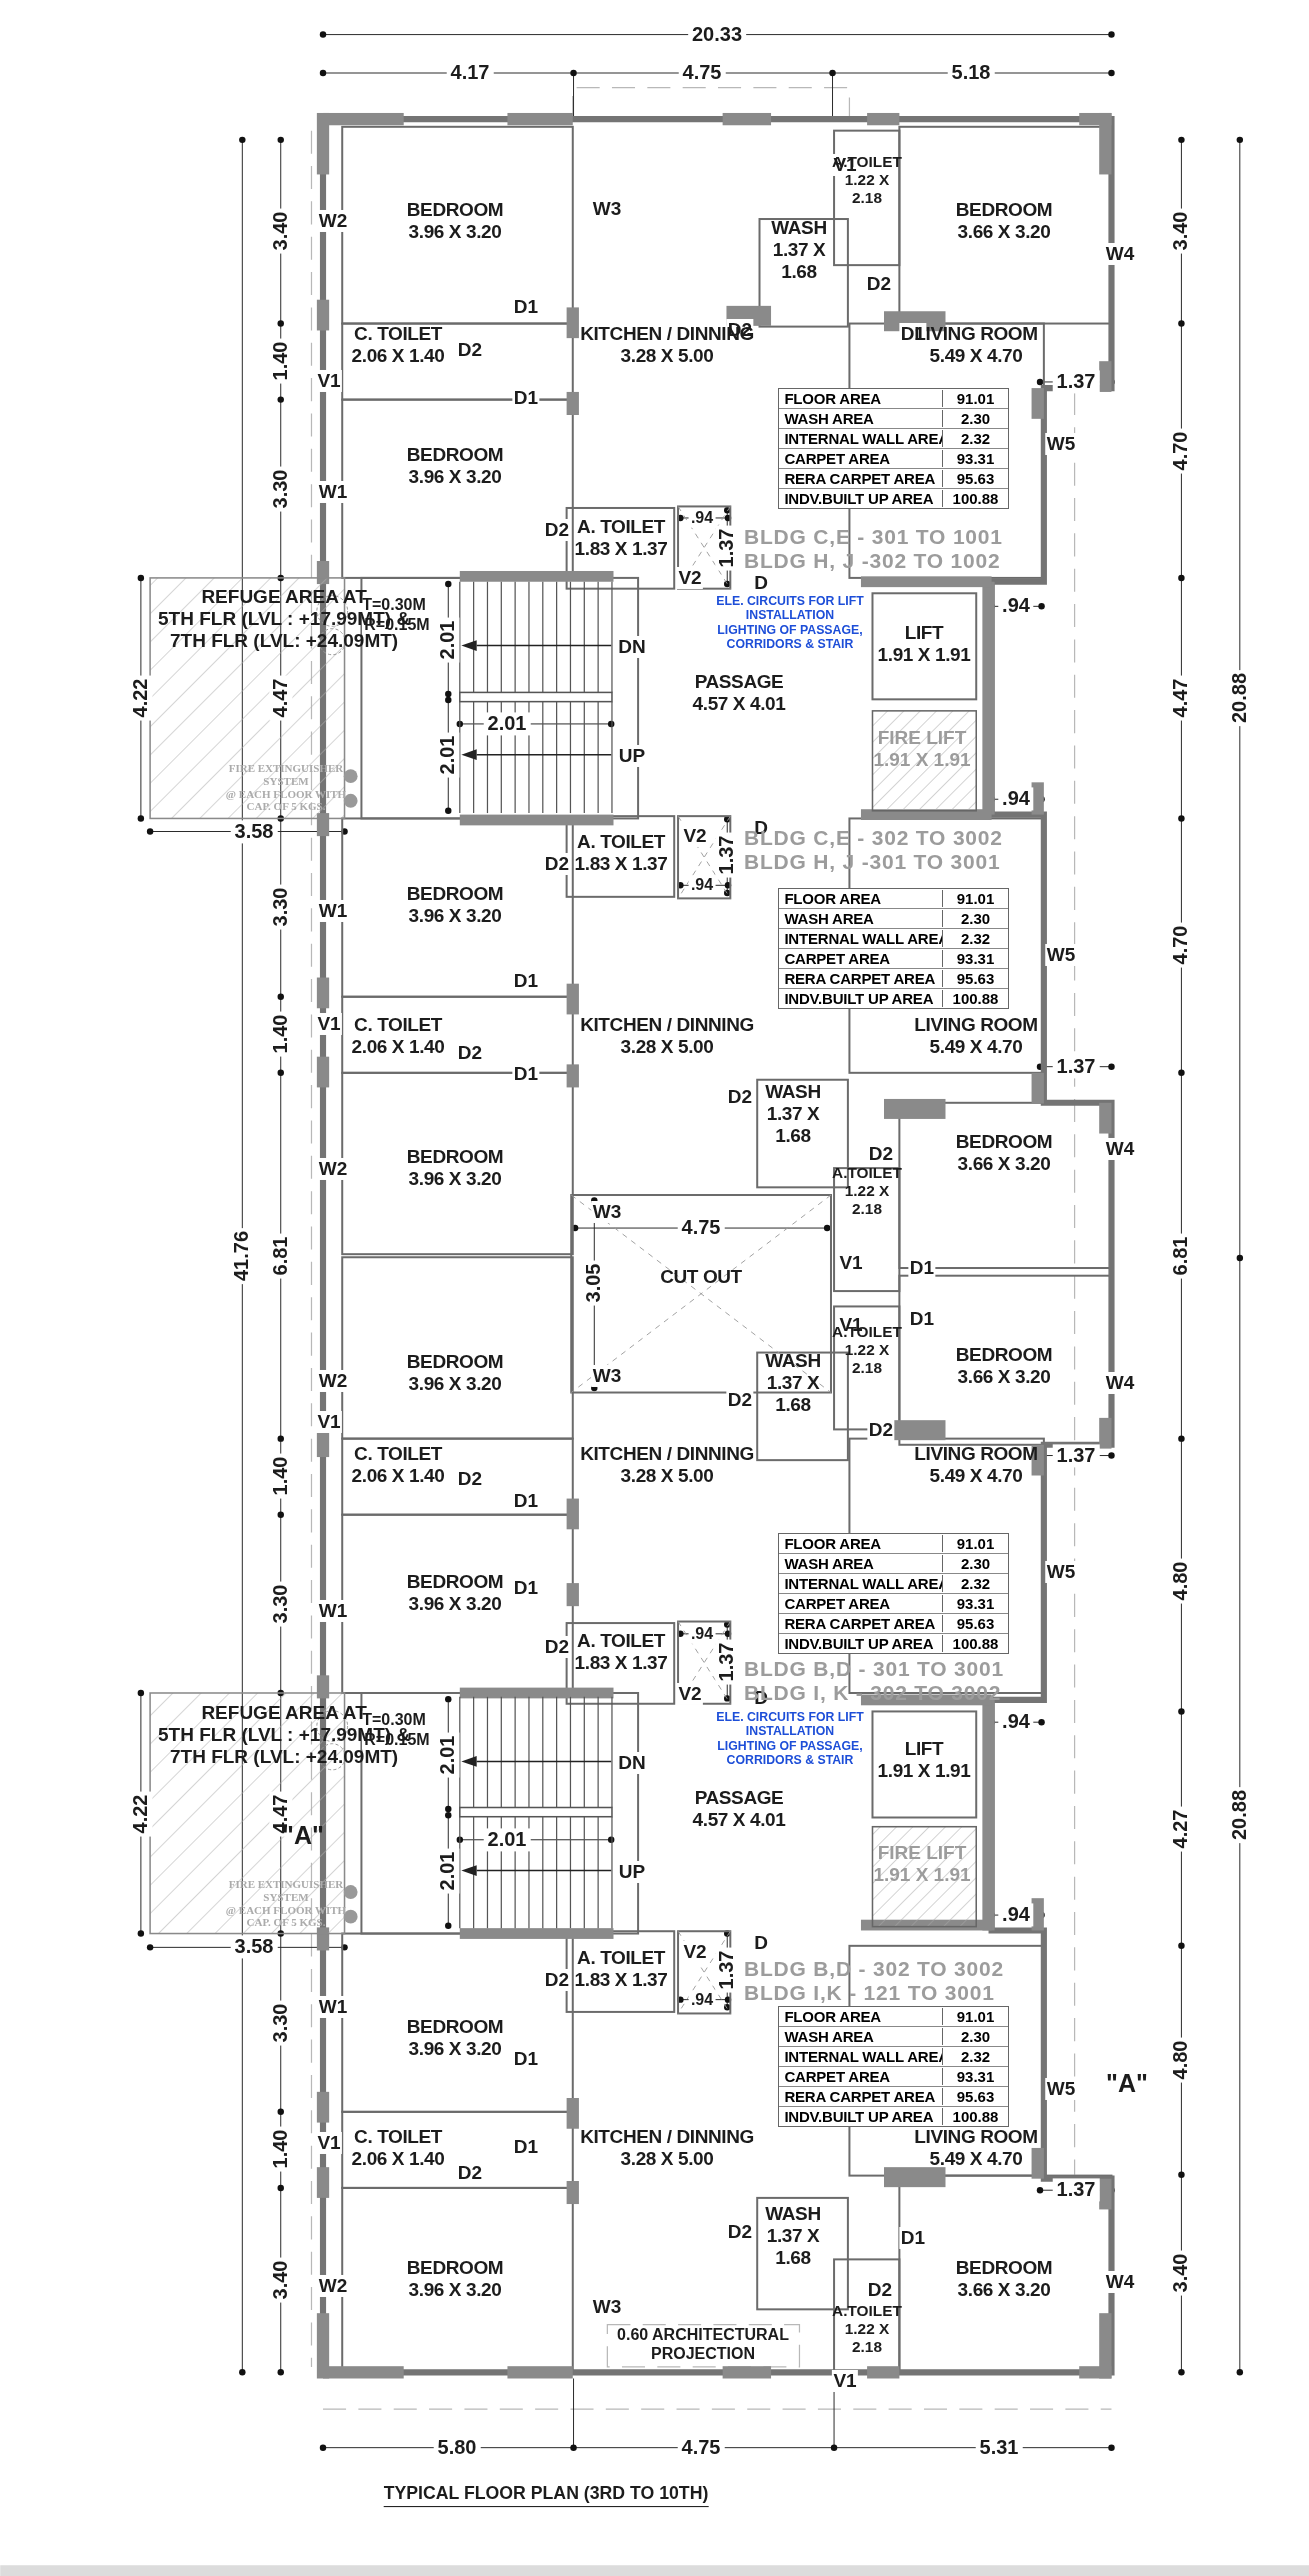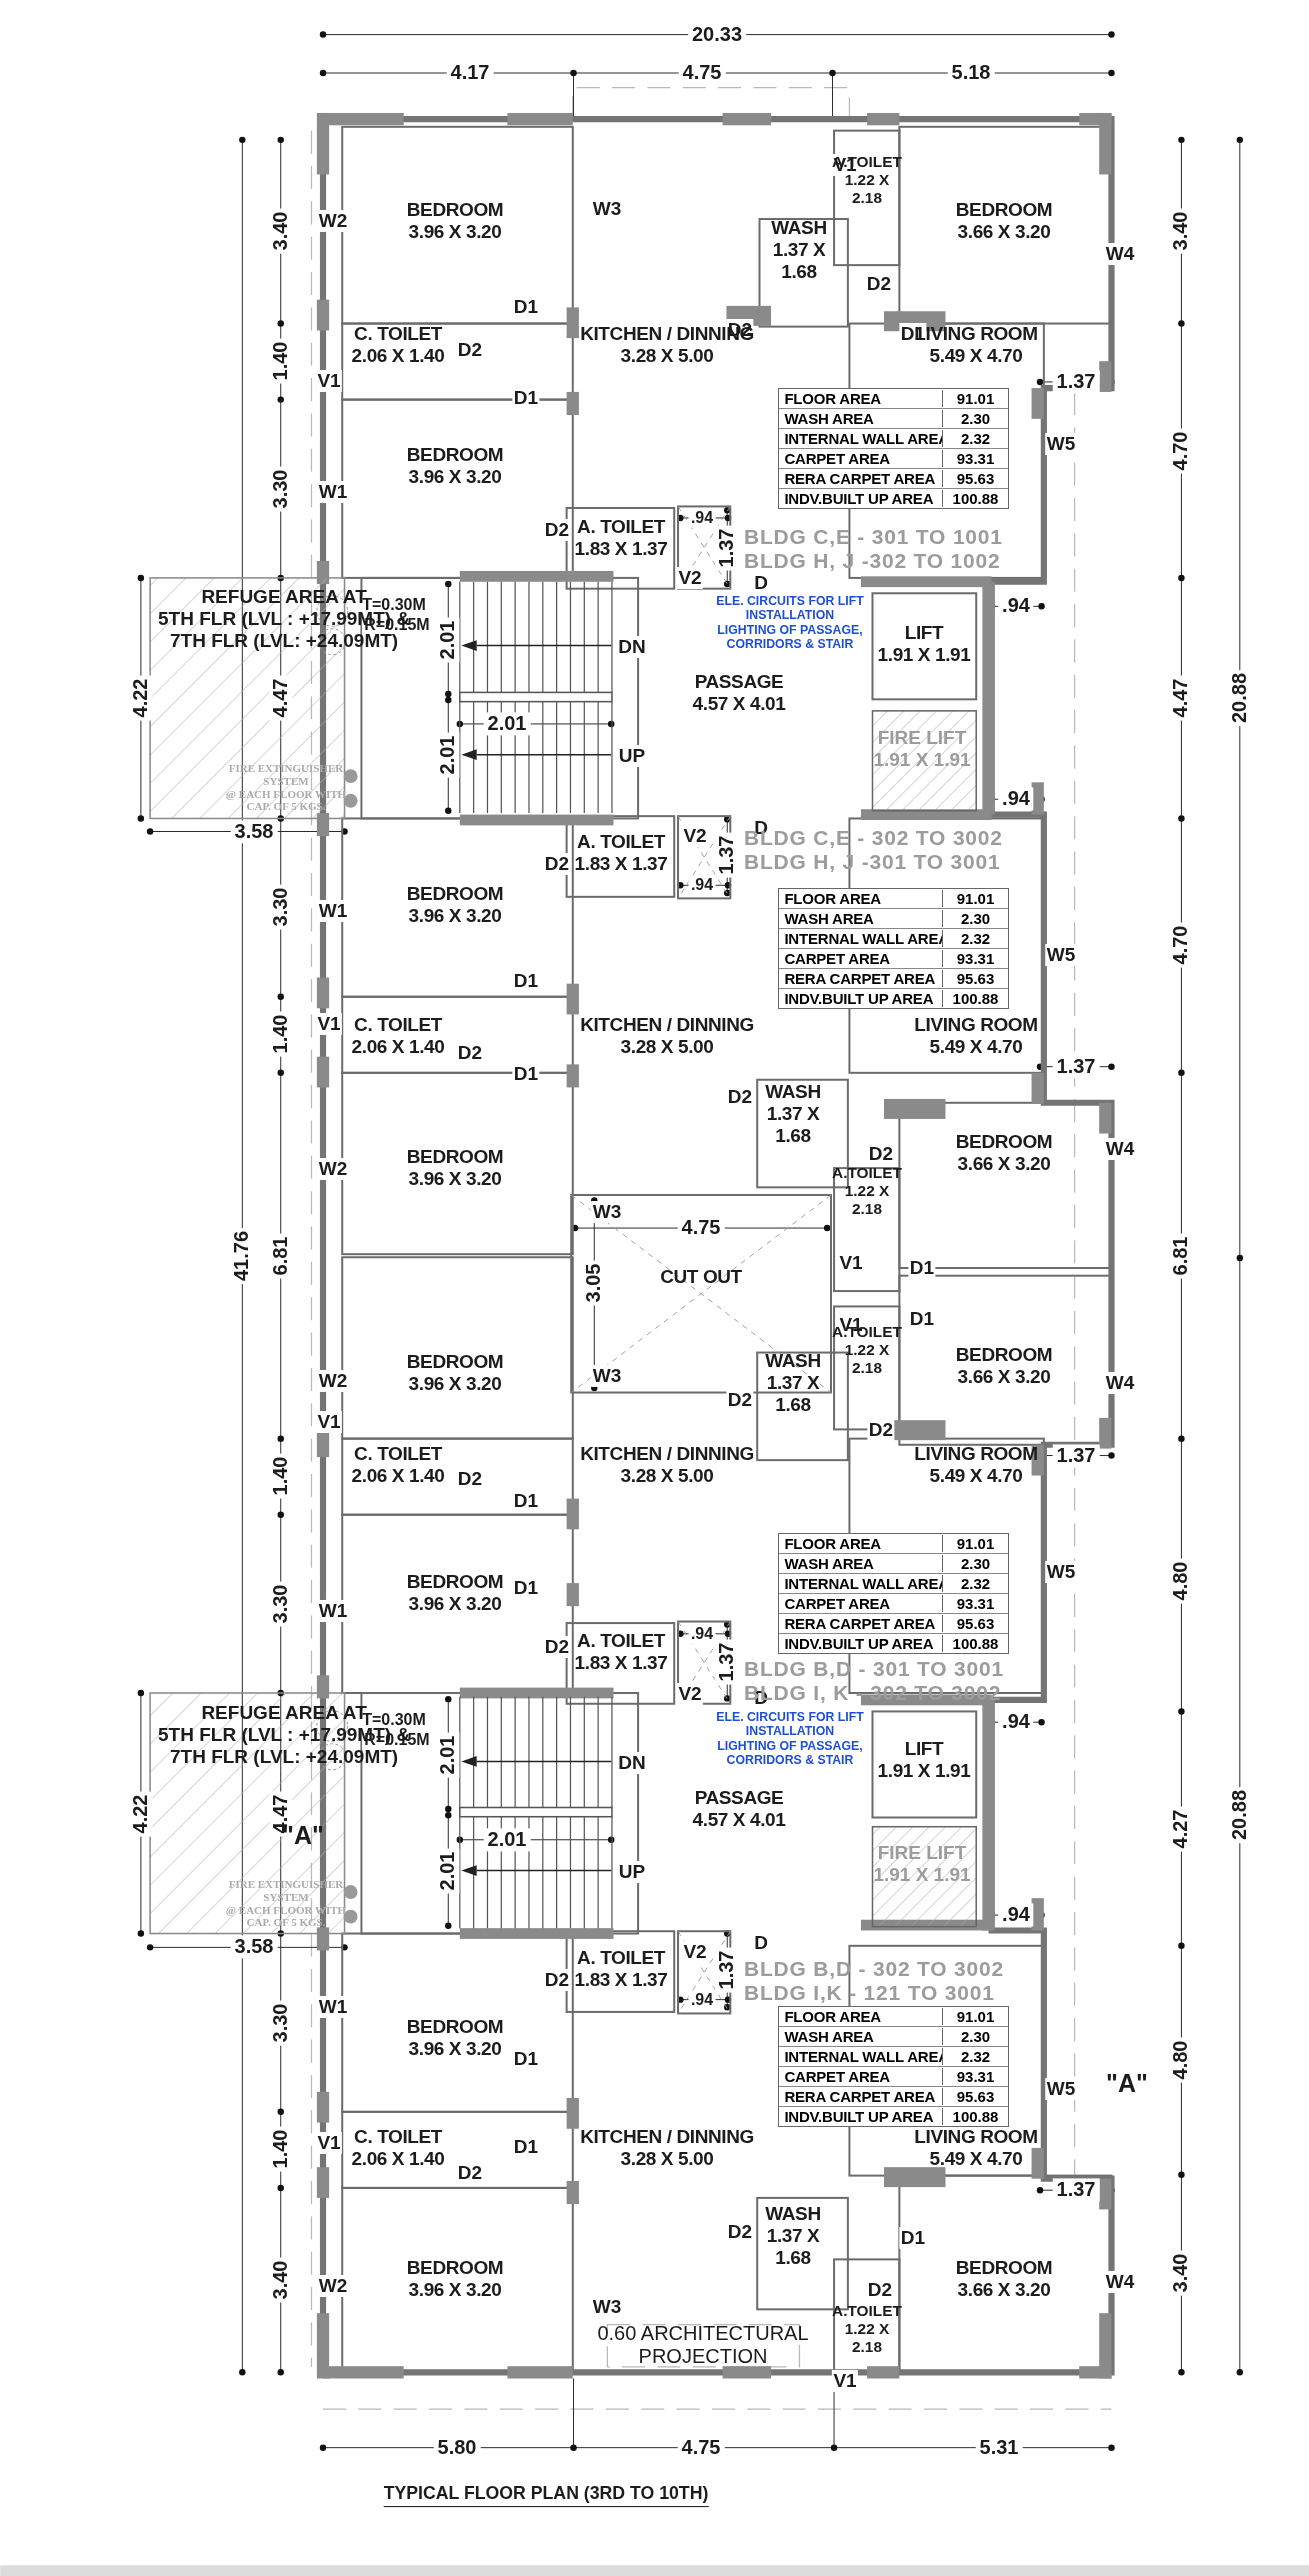--- a/index.html
+++ b/index.html
@@ -13,21 +13,21 @@
   .roomgray{font-weight:bold;font-size:19px;color:#9c9c9c;}
   .dim{font-weight:bold;font-size:20px;background:#fff;padding:0 3.8px;}
   .dimsm{font-weight:bold;font-size:16px;background:#fff;padding:0 2.3px;}
   .dimv{font-weight:bold;font-size:20px;background:#fff;padding:0 3.1px;
         transform:translate(-50%,-50%) rotate(-90deg);}
   .small{font-weight:bold;font-size:19px;background:#fff;padding:0 1.5px;}
   .bldg{font-weight:bold;font-size:21px;color:#9c9c9c;text-align:left;transform:translate(0,-50%);letter-spacing:0.8px;}
   .refuge{font-weight:bold;font-size:19px;text-align:center;transform:translate(0,-50%);}
   .tiny{font-size:12.3px;color:#1d4ed8;font-weight:bold;}
   .tiny2{font-size:11px;color:#ababab;font-weight:bold;font-family:Liberation Serif, serif;}
-  .proj{font-weight:normal;font-size:20px;text-align:center;}
+  .proj{font-weight:bold;font-size:16px;text-align:center;}
   .atag{font-weight:bold;font-size:25px;}
   .titlebar{font-weight:bold;font-size:17.7px;border-bottom:1.5px solid #111;padding-bottom:2.3px;}
   .atable{position:absolute;width:229px;background:#fff;border:1.5px solid #666;}
   .arow{display:flex;height:19px;align-items:center;border-bottom:0.8px solid #888;}
   .arow:last-child{border-bottom:none;}
   .alab{flex:1;border-right:1.5px solid #666;padding-left:5.4px;font-weight:bold;font-size:15px;
         letter-spacing:-0.2px;white-space:nowrap;overflow:hidden;}
   .aval{width:65px;text-align:center;font-weight:bold;font-size:15px;}
 </style>
 </head>

